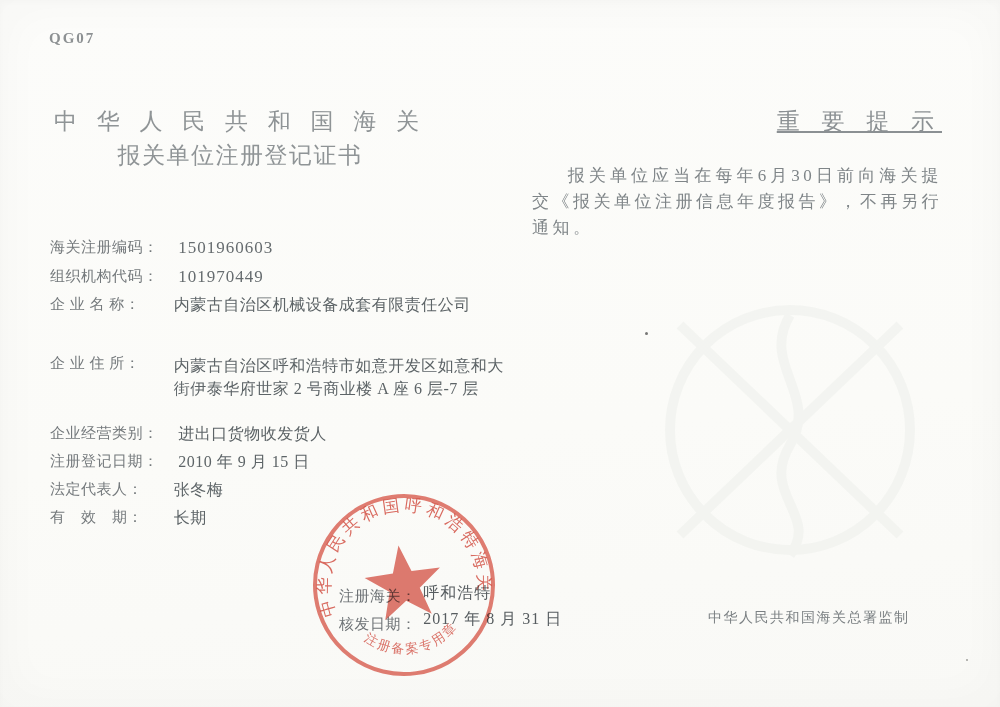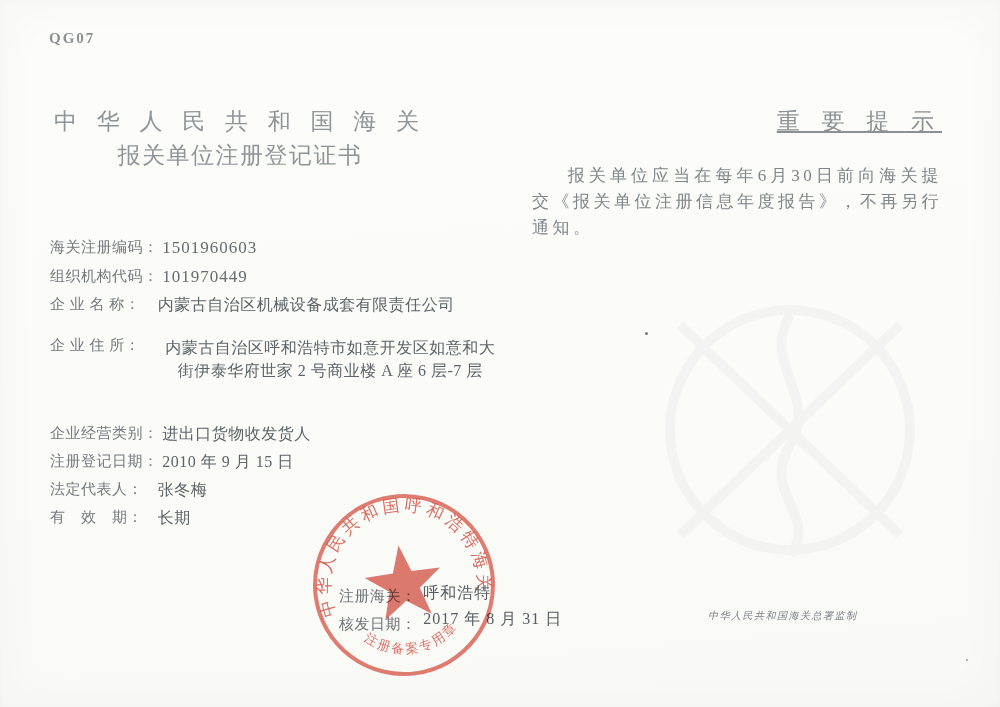--- a/index.html
+++ b/index.html
@@ -26,34 +26,34 @@
   .notice-title{
     text-align:right;font-size:23px;letter-spacing:8px;color:#8b9093;white-space:nowrap;text-decoration:underline;
   }
   .notice-body{
     margin:26px 0 0 0;font-size:17px;line-height:26px;letter-spacing:3.5px;
     text-indent:2.1em;text-align:justify;color:#7f8588;
   }
   .field-row{position:absolute;left:50px;font-size:15px;color:#74797c;white-space:nowrap;}
   .field-row .lbl{display:inline-block;min-width:104px;vertical-align:top;letter-spacing:.5px;}
   .field-row .val{
-    display:inline-block;margin-left:0;vertical-align:top;
-    font-size:16px;color:#5d6467;letter-spacing:.5px;white-space:normal;text-align:center;
+    display:inline-block;margin-left:16px;vertical-align:top;
+    font-size:16px;color:#5d6467;letter-spacing:.5px;white-space:normal;
   }
   .field-row .val.num{font-size:17px;letter-spacing:1px;color:#666c6f;}
   .field-row .val.wrap{width:345px;line-height:23px;}
   .reg-row{position:absolute;left:292px;font-size:15px;color:#6d7275;white-space:nowrap;}
   .reg-row .lbl{display:inline-block;letter-spacing:.5px;margin-left:47px;}
   .reg-row .val{
     display:inline-block;margin-left:3px;font-size:16px;color:#575d60;
     position:relative;top:-5px;letter-spacing:1px;
   }
   .footer-issuer{
     position:absolute;left:708px;top:609px;
-    font-size:10px;letter-spacing:1.5px;color:#7b8083;white-space:nowrap;font-style:italic;
+    font-size:14px;letter-spacing:1.5px;color:#7b8083;white-space:nowrap;
   }
   .stamp{
     position:absolute;left:309px;top:490px;width:190px;height:190px;
     transform:rotate(-8deg);
     mix-blend-mode:multiply;
     opacity:.92;
   }
   .watermark{
     position:absolute;left:610px;top:255px;width:360px;height:330px;
     opacity:.55;pointer-events:none;
@@ -87,21 +87,21 @@
   <div class="field-row" style="top:267px">
     <span class="lbl">组织机构代码：</span>
     <span class="val num">101970449</span>
   </div>
 
   <div class="field-row" style="top:295px">
     <span class="lbl">企 业 名 称：</span>
     <span class="val">内蒙古自治区机械设备成套有限责任公司</span>
   </div>
 
-  <div class="field-row" style="top:336px">
+  <div class="field-row" style="top:354px">
     <span class="lbl">企 业 住 所：</span>
     <span class="val wrap">内蒙古自治区呼和浩特市如意开发区如意和大街伊泰华府世家 2 号商业楼 A 座 6 层-7 层</span>
   </div>
 
   <div class="field-row" style="top:424px">
     <span class="lbl">企业经营类别：</span>
     <span class="val">进出口货物收发货人</span>
   </div>
 
   <div class="field-row" style="top:452px">

